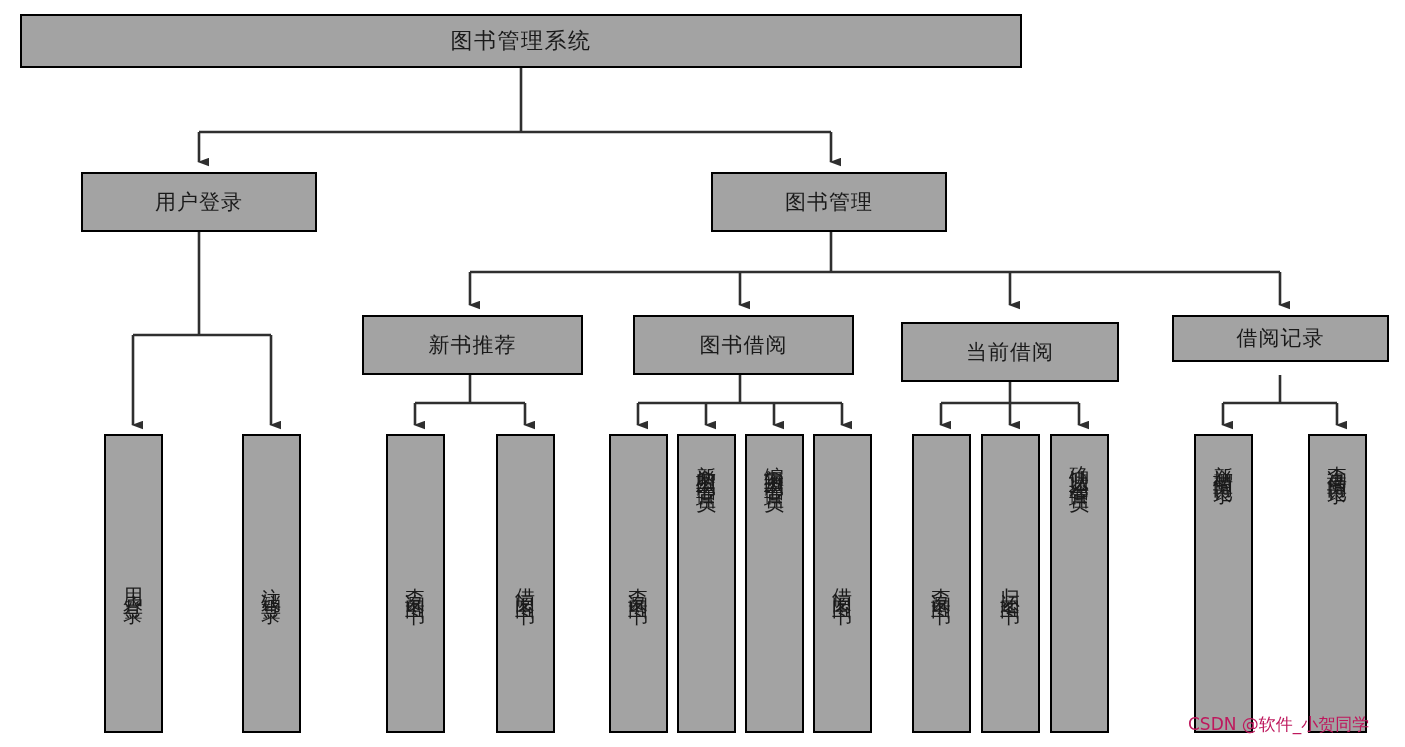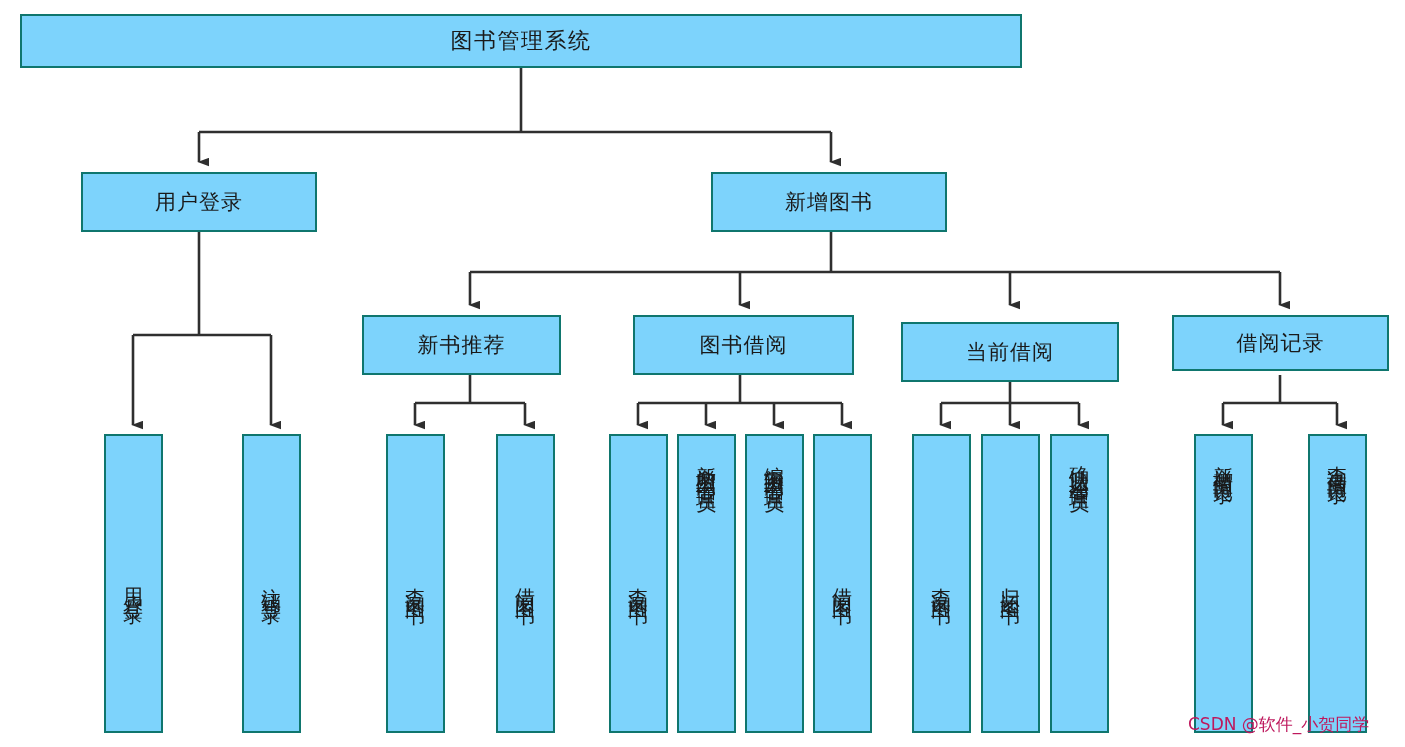--- a/index.html
+++ b/index.html
@@ -22,22 +22,22 @@
     position: absolute;
     left: 0;
     top: 0;
     width: 1405px;
     height: 747px;
     pointer-events: none;
   }
   .node {
     position: absolute;
     box-sizing: border-box;
-    background: #7dd3fc;
-    border: 2px solid #0f766e;
+    background: #a3a3a3;
+    border: 2px solid #000000;
     display: flex;
     align-items: center;
     justify-content: center;
     color: #1a1a1a;
     z-index: 3;
   }
   .node .label {
     display: block;
     text-align: center;
     line-height: 1.28;
@@ -139,33 +139,33 @@
   </svg>
 
   <div class="node horiz root" style="left:20px; top:14px; width:1002px; height:54px;">
     <span class="label">图书管理系统</span>
   </div>
 
   <div class="node horiz" style="left:81px; top:172px; width:236px; height:60px;">
     <span class="label">用户登录</span>
   </div>
   <div class="node horiz" style="left:711px; top:172px; width:236px; height:60px;">
-    <span class="label">新增图书</span>
-  </div>
-
-  <div class="node horiz" style="left:362px; top:315px; width:199px; height:60px;">
+    <span class="label">图书管理</span>
+  </div>
+
+  <div class="node horiz" style="left:362px; top:315px; width:221px; height:60px;">
     <span class="label">新书推荐</span>
   </div>
   <div class="node horiz" style="left:633px; top:315px; width:221px; height:60px;font-family:Liberation Serif, serif;">
     <span class="label">图书借阅</span>
   </div>
   <div class="node horiz" style="left:901px; top:322px; width:218px; height:60px;">
     <span class="label">当前借阅</span>
   </div>
-  <div class="node horiz" style="left:1172px; top:315px; width:217px; height:56px;">
+  <div class="node horiz" style="left:1172px; top:315px; width:217px; height:47px;">
     <span class="label">借阅记录</span>
   </div>
 
   <div class="node leaf mid-text" style="left:104px; top:434px; width:59px; height:299px;">
     <span class="label">用户登录</span>
   </div>
   <div class="node leaf mid-text" style="left:242px; top:434px; width:59px; height:299px;">
     <span class="label">注销登录</span>
   </div>
 

